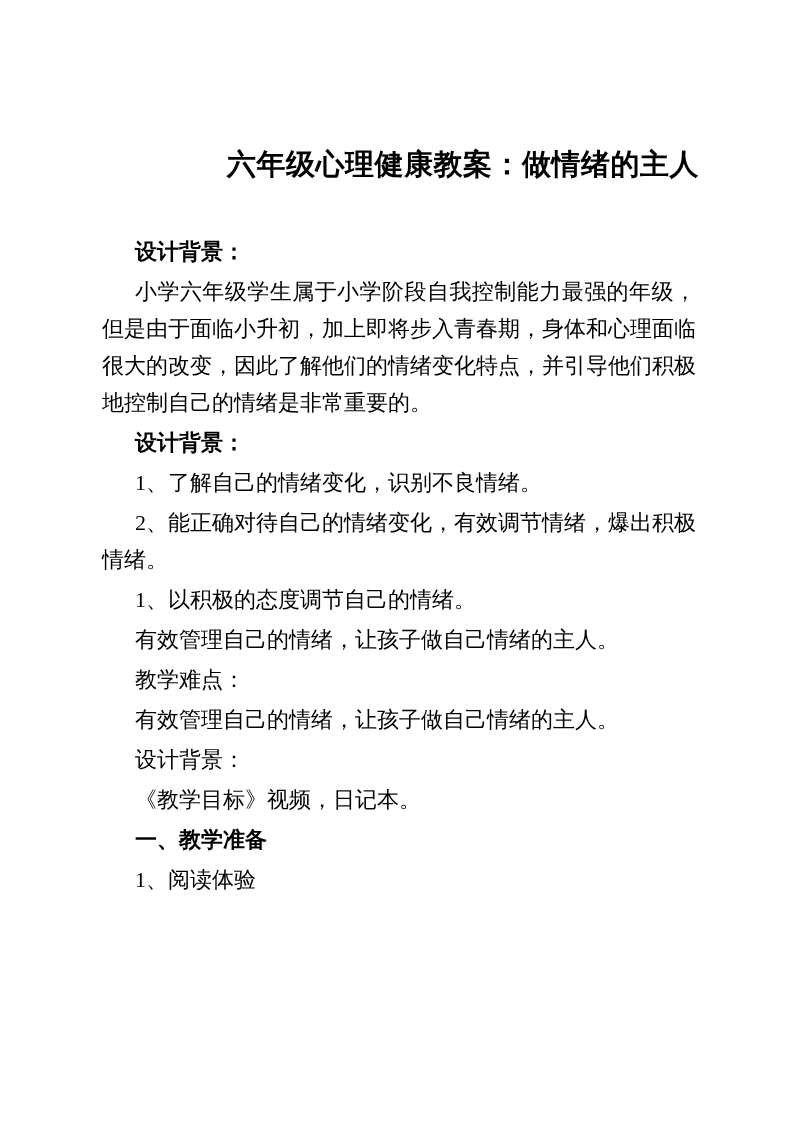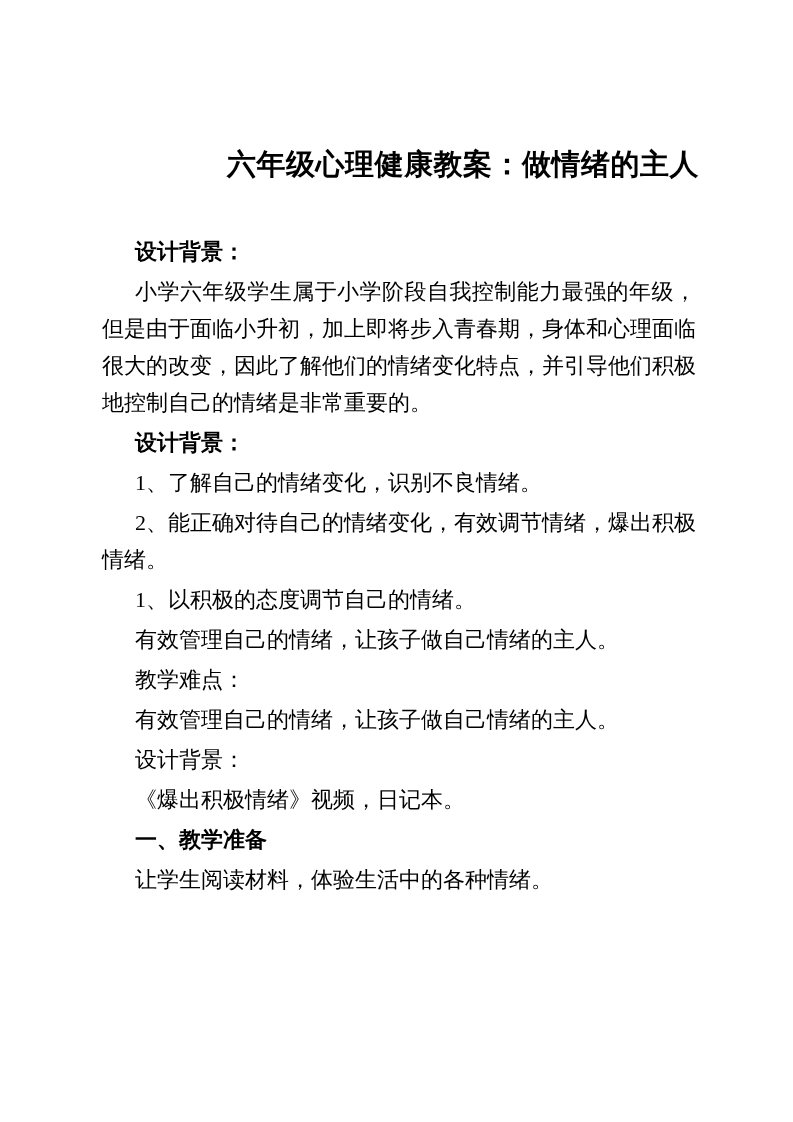--- a/index.html
+++ b/index.html
@@ -54,17 +54,17 @@
       <p class="bold">设计背景：</p>
       <p>小学六年级学生属于小学阶段自我控制能力最强的年级，但是由于面临小升初，加上即将步入青春期，身体和心理面临很大的改变，因此了解他们的情绪变化特点，并引导他们积极地控制自己的情绪是非常重要的。</p>
       <p class="bold">设计背景：</p>
       <p>1、了解自己的情绪变化，识别不良情绪。</p>
       <p>2、能正确对待自己的情绪变化，有效调节情绪，爆出积极情绪。</p>
       <p>1、以积极的态度调节自己的情绪。</p>
       <p>有效管理自己的情绪，让孩子做自己情绪的主人。</p>
       <p>教学难点：</p>
       <p>有效管理自己的情绪，让孩子做自己情绪的主人。</p>
       <p>设计背景：</p>
-      <p>《爆出积极情绪》视频，日记本。</p>
+      <p>《教学目标》视频，日记本。</p>
       <p class="bold">一、教学准备</p>
-      <p>让学生阅读材料，体验生活中的各种情绪。</p>
+      <p>1、阅读体验</p>
     </div>
 </div>
 
 </body></html>

